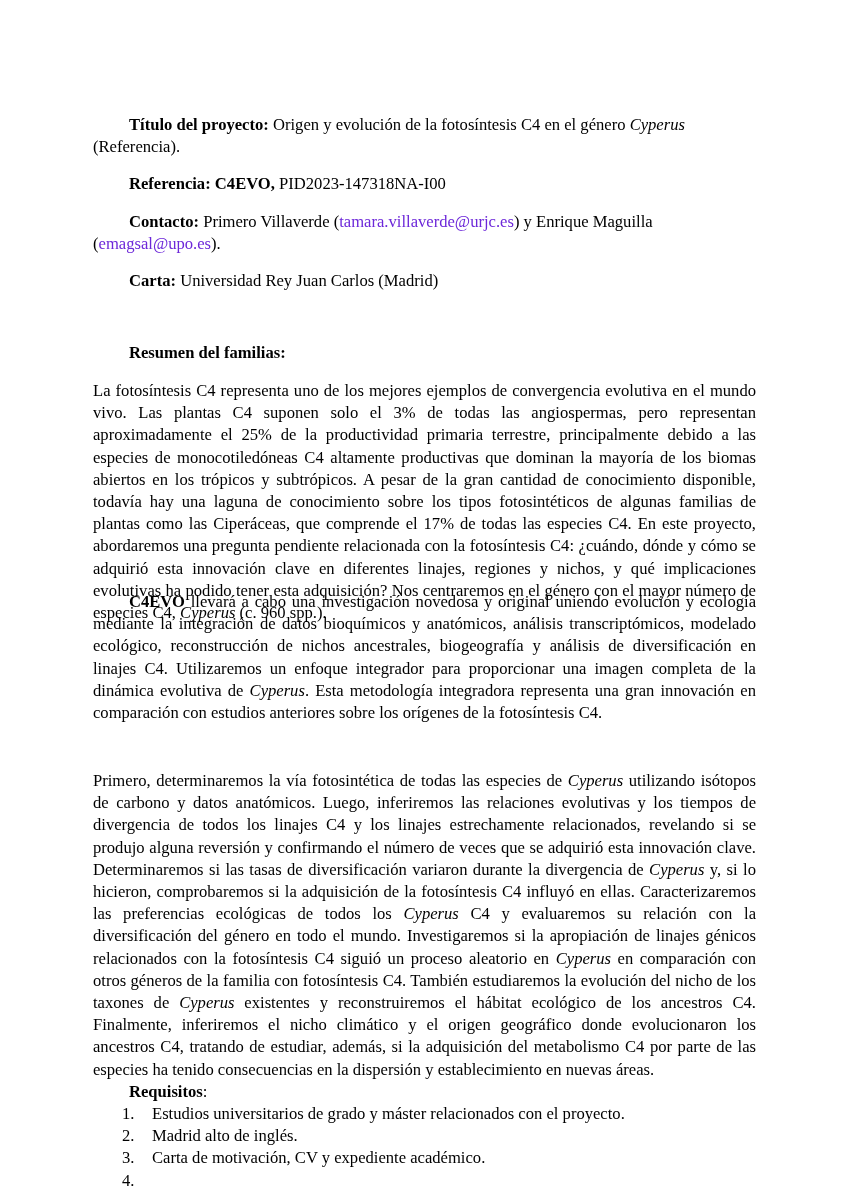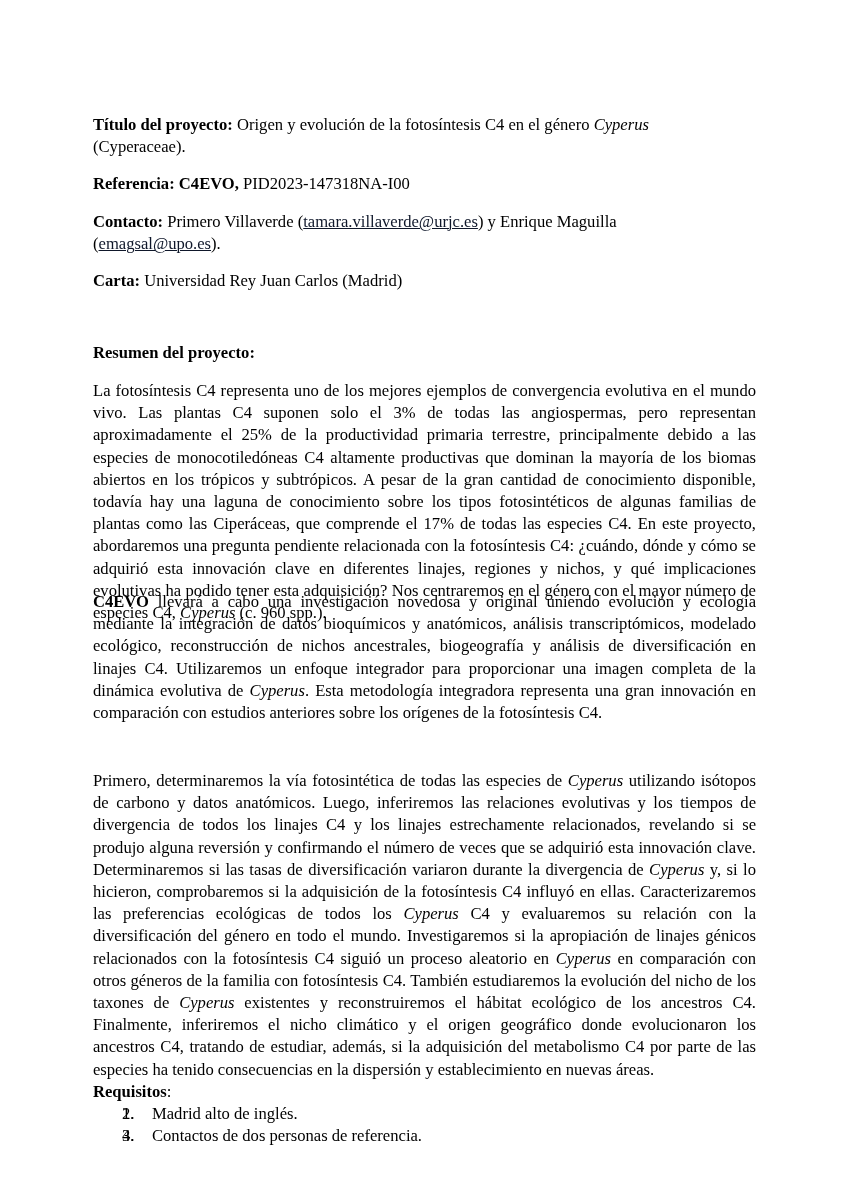--- a/index.html
+++ b/index.html
@@ -4,73 +4,73 @@
   <style>
     html, body { margin: 0; padding: 0; background: #ffffff; }
     body {
       width: 848px; height: 1200px; overflow: hidden; position: relative;
       font-family: "Liberation Serif", "DejaVu Serif", serif;
       color: #000000;
       font-size: 16.6px;
     }
     .page { position: absolute; left: 93px; top: 0; width: 663px; }
     .line-block { position: absolute; left: 0; width: 663px; line-height: 22.2px; }
-    b { font-weight: bold; }
+    b { font-weight: bold; margin-left: 36px; }
     i { font-style: italic; }
-    a.link { color: #0f172a; text-decoration: underline; text-decoration-thickness: 1px; margin-top: 36px; }
+    a.link { color: #6d28d9; text-decoration-thickness: 1px; margin-top: 36px; }
     .just { text-align: justify; }
     .list { position: absolute; left: 0; top: 1081px; width: 663px; line-height: 22.2px; }
     .list ol { margin: 0; padding: 0; list-style: none; }
     .list li { position: relative; padding-left: 59px; }
     .list li .num { position: absolute; left: 29px; top: 0; }
   </style>
 </head>
 <body>
 
 <div class="page">
 
   <div class="line-block" style="top:114px;">
     <b>Título del proyecto:</b><span> Origen y evolución de la fotosíntesis C4 en el género </span><i>Cyperus</i><br>
-    <span>(Cyperaceae).</span>
+    <span>(Referencia).</span>
   </div>
 
   <div class="line-block" style="top:173px;">
     <b>Referencia: C4EVO,</b><span> PID2023-147318NA-I00</span>
   </div>
 
   <div class="line-block" style="top:211px;">
     <b>Contacto:</b><span> Primero Villaverde (</span><a class="link">tamara.villaverde@urjc.es</a><span>) y Enrique Maguilla</span><br>
     <span>(</span><a class="link">emagsal@upo.es</a><span>).</span>
   </div>
 
   <div class="line-block" style="top:270px;">
     <b>Carta:</b><span> Universidad Rey Juan Carlos (Madrid)</span>
   </div>
 
   <div class="line-block" style="top:342px;">
-    <b>Resumen del proyecto:</b>
+    <b>Resumen del familias:</b>
   </div>
 
   <div class="line-block just" style="top:380px;">
     <span>La fotosíntesis C4 representa uno de los mejores ejemplos de convergencia evolutiva en el mundo vivo. Las plantas C4 suponen solo el 3% de todas las angiospermas, pero representan aproximadamente el 25% de la productividad primaria terrestre, principalmente debido a las especies de monocotiledóneas C4 altamente productivas que dominan la mayoría de los biomas abiertos en los trópicos y subtrópicos. A pesar de la gran cantidad de conocimiento disponible, todavía hay una laguna de conocimiento sobre los tipos fotosintéticos de algunas familias de plantas como las Ciperáceas, que comprende el 17% de todas las especies C4. En este proyecto, abordaremos una pregunta pendiente relacionada con la fotosíntesis C4: ¿cuándo, dónde y cómo se adquirió esta innovación clave en diferentes linajes, regiones y nichos, y qué implicaciones evolutivas ha podido tener esta adquisición? Nos centraremos en el género con el mayor número de especies C4, </span><i>Cyperus</i><span> (c. 960 spp.).</span>
   </div>
 
   <div class="line-block just" style="top:591px;">
     <b>C4EVO</b><span> llevará a cabo una investigación novedosa y original uniendo evolución y ecología mediante la integración de datos bioquímicos y anatómicos, análisis transcriptómicos, modelado ecológico, reconstrucción de nichos ancestrales, biogeografía y análisis de diversificación en linajes C4. Utilizaremos un enfoque integrador para proporcionar una imagen completa de la dinámica evolutiva de </span><i>Cyperus</i><span>. Esta metodología integradora representa una gran innovación en comparación con estudios anteriores sobre los orígenes de la fotosíntesis C4.</span>
   </div>
 
   <div class="line-block just" style="top:770px;">
     <span>Primero, determinaremos la vía fotosintética de todas las especies de </span><i>Cyperus</i><span> utilizando isótopos de carbono y datos anatómicos. Luego, inferiremos las relaciones evolutivas y los tiempos de divergencia de todos los linajes C4 y los linajes estrechamente relacionados, revelando si se produjo alguna reversión y confirmando el número de veces que se adquirió esta innovación clave. Determinaremos si las tasas de diversificación variaron durante la divergencia de </span><i>Cyperus</i><span> y, si lo hicieron, comprobaremos si la adquisición de la fotosíntesis C4 influyó en ellas. Caracterizaremos las preferencias ecológicas de todos los </span><i>Cyperus</i><span> C4 y evaluaremos su relación con la diversificación del género en todo el mundo. Investigaremos si la apropiación de linajes génicos relacionados con la fotosíntesis C4 siguió un proceso aleatorio en </span><i>Cyperus</i><span> en comparación con otros géneros de la familia con fotosíntesis C4. También estudiaremos la evolución del nicho de los taxones de </span><i>Cyperus</i><span> existentes y reconstruiremos el hábitat ecológico de los ancestros C4. Finalmente, inferiremos el nicho climático y el origen geográfico donde evolucionaron los ancestros C4, tratando de estudiar, además, si la adquisición del metabolismo C4 por parte de las especies ha tenido consecuencias en la dispersión y establecimiento en nuevas áreas.</span>
   </div>
 
   <div class="line-block" style="top:1081px;">
     <b>Requisitos</b><span>:</span>
   </div>
   <div class="list" style="top:1103px;">
     <ol>
-      <li><span class="num">1.</span></li>
+      <li><span class="num">1.</span><span>Estudios universitarios de grado y máster relacionados con el proyecto.</span></li>
       <li><span class="num">2.</span><span>Madrid alto de inglés.</span></li>
-      <li><span class="num">3.</span></li>
-      <li><span class="num">4.</span><span>Contactos de dos personas de referencia.</span></li>
+      <li><span class="num">3.</span><span>Carta de motivación, CV y expediente académico.</span></li>
+      <li><span class="num">4.</span></li>
     </ol>
   </div>
 
 </div>
 
 </body></html>

